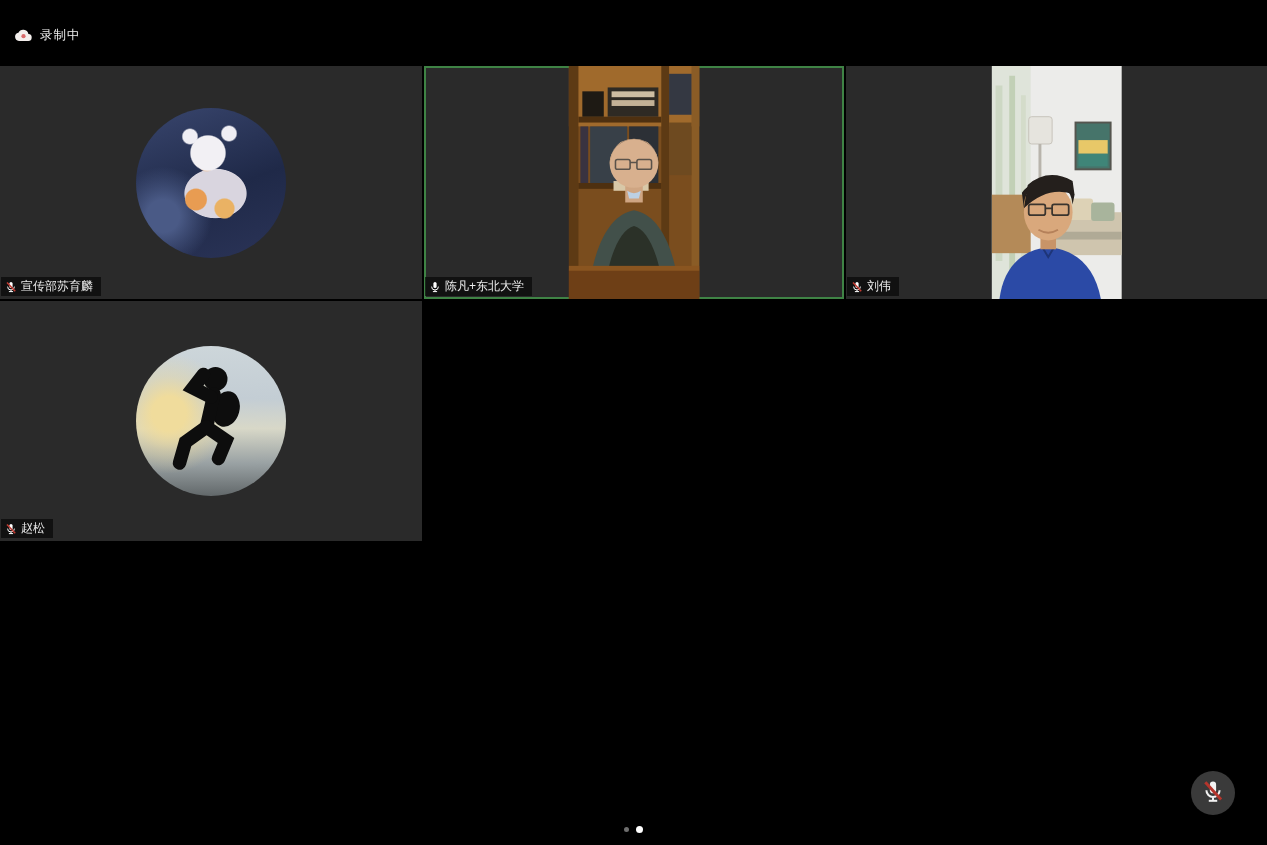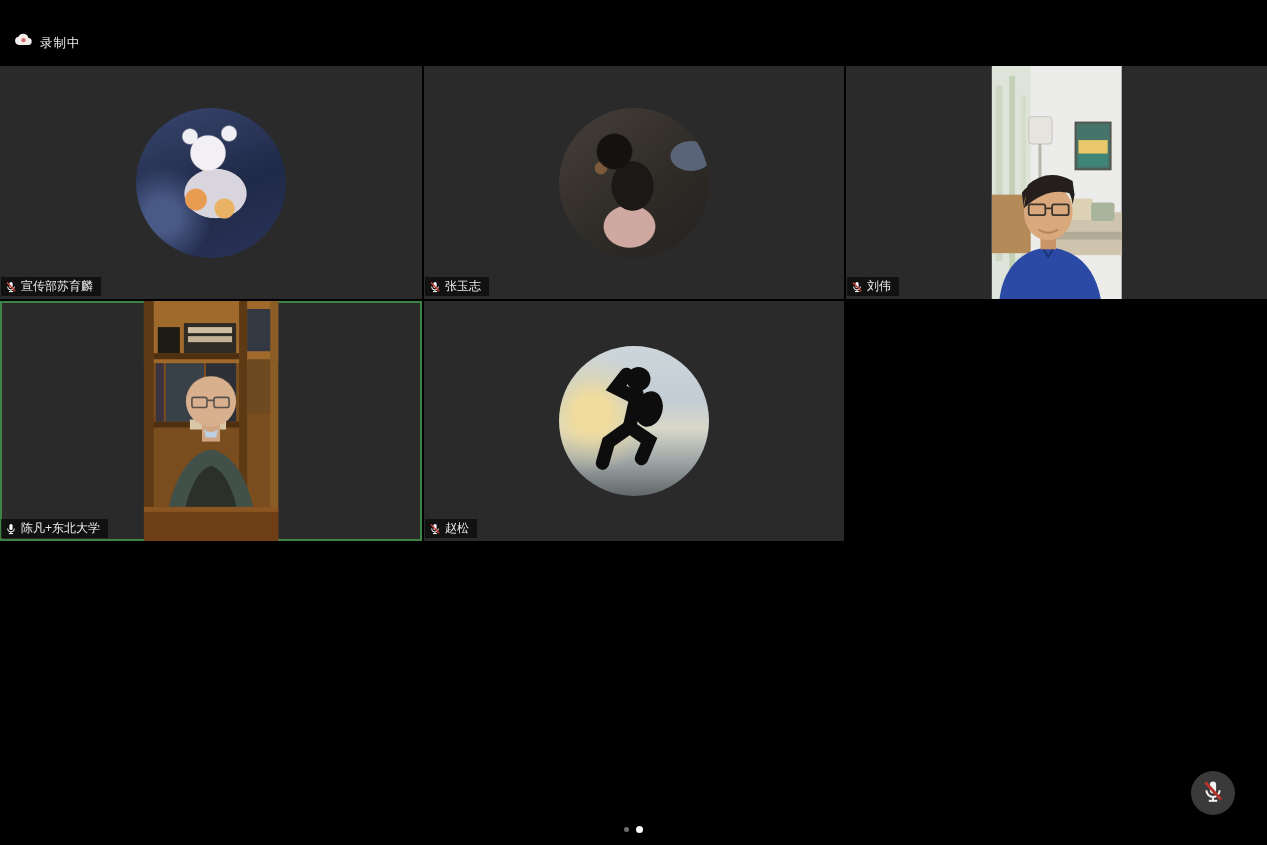--- a/index.html
+++ b/index.html
@@ -4,21 +4,21 @@
 <style>
   html,body{margin:0;padding:0;}
   body{
     width:1267px;height:845px;background:#000;overflow:hidden;position:relative;
     font-family:"Liberation Sans","DejaVu Sans",sans-serif;color:#eee;
   }
   
   .topbar{position:absolute;left:0;top:0;width:100%;height:66px;background:#000;}
   .rec-chip{position:absolute;left:14px;top:27px;display:flex;align-items:center;gap:7px;}
   .rec-chip svg{display:block;}
-  .rec-label{font-size:12.5px;color:#f0f0f0;letter-spacing:1px;margin-top:8px;}
+  .rec-label{font-size:12.5px;color:#f0f0f0;letter-spacing:1px;}
   
   .grid{
     position:absolute;left:0;top:66px;width:1267px;height:712px;
     display:grid;grid-template-columns:422px 420px 421px;grid-template-rows:233px 240px 235px;
     gap:2px;background:#000;
   }
   .tile{position:relative;background:#2a2a2a;overflow:hidden;display:flex;align-items:center;justify-content:center;}
   .tile.active{box-shadow:inset 0 0 0 2px #3f8345;}
   
   .avatar{width:150px;height:150px;border-radius:50%;position:relative;overflow:hidden;flex:0 0 auto;}
@@ -114,84 +114,21 @@
               <line x1="3.9" y1="10.6" x2="8.1" y2="10.6" stroke="#fff" stroke-width="1"></line>
               <line x1="2" y1="1.4" x2="10.2" y2="10.2" stroke="#c23b32" stroke-width="1.5"></line>
             </svg>
         </span>
         <span>宣传部苏育麟</span>
       </div>
     </div>
   </div>
 
 
-  <div class="tile">
-    <div class="avatar av-2"></div>
-    <div class="label-row">
-      <div class="plabel">
-        <span>
-          <svg width="12" height="12" viewBox="0 0 12 12">
-              <rect x="4.4" y="1" width="3.2" height="6" rx="1.6" fill="#fff"></rect>
-              <path d="M2.6 5.6 a3.4 3.4 0 0 0 6.8 0" fill="none" stroke="#fff" stroke-width="1"></path>
-              <line x1="6" y1="9.2" x2="6" y2="10.6" stroke="#fff" stroke-width="1"></line>
-              <line x1="3.9" y1="10.6" x2="8.1" y2="10.6" stroke="#fff" stroke-width="1"></line>
-              <line x1="2" y1="1.4" x2="10.2" y2="10.2" stroke="#c23b32" stroke-width="1.5"></line>
-            </svg>
-        </span>
-        <span>张玉志</span>
-      </div>
-    </div>
-  </div>
-
-
-  <div class="tile">
-    <div class="video">
-      <svg viewBox="0 0 134 239" preserveAspectRatio="none">
-        <rect width="134" height="239" fill="#ececea"></rect>
-        <rect x="0" y="0" width="40" height="239" fill="#dfe4da"></rect>
-        <rect x="4" y="20" width="7" height="180" fill="#cdd8c4"></rect>
-        <rect x="18" y="10" width="6" height="200" fill="#c2d0b6"></rect>
-        <rect x="30" y="30" width="5" height="170" fill="#d4dcca"></rect>
-        <rect x="38" y="52" width="24" height="28" rx="3" fill="#e6e4de" stroke="#c6c2ba" stroke-width="1"></rect>
-        <rect x="48" y="80" width="3" height="58" fill="#b8b4ac"></rect>
-        <rect x="86" y="58" width="36" height="48" fill="#46746a" stroke="#55554f" stroke-width="2"></rect>
-        <rect x="89" y="76" width="30" height="14" fill="#e8c868"></rect>
-        <rect x="89" y="90" width="30" height="13" fill="#3f8578"></rect>
-        <rect x="0" y="132" width="40" height="60" fill="#b48a58"></rect>
-        <rect x="60" y="150" width="74" height="44" fill="#cfc5ae"></rect>
-        <rect x="76" y="136" width="28" height="22" rx="3" fill="#ddd2b6"></rect>
-        <rect x="102" y="140" width="24" height="19" rx="3" fill="#a8b49c"></rect>
-        <rect x="64" y="170" width="70" height="8" fill="#b0aa96"></rect>
-        <path d="M8,239 C12,206 32,188 58,186 C86,188 106,206 112,239 Z" fill="#2b4aa6"></path>
-        <path d="M52,186 l6 10 6-10" fill="none" stroke="#1e3578" stroke-width="2"></path>
-        <rect x="50" y="172" width="16" height="16" fill="#c89468"></rect>
-        <ellipse cx="58" cy="150" rx="25" ry="29" fill="#d9a87c"></ellipse>
-        <path d="M33,146 a25 27 0 0 1 50 -4 l2 -10 a30 24 0 0 0 -54 -2 z" fill="#241f1c"></path>
-        <path d="M33,146 q25 -24 52 -14 l-2 -14 q-25 -14 -46 4 z" fill="#241f1c"></path>
-        <rect x="38" y="142" width="17" height="11" rx="2" fill="none" stroke="#3a342e" stroke-width="1.8"></rect>
-        <rect x="62" y="142" width="17" height="11" rx="2" fill="none" stroke="#3a342e" stroke-width="1.8"></rect>
-        <line x1="55" y1="146" x2="62" y2="146" stroke="#3a342e" stroke-width="1.8"></line>
-        <path d="M48,168 q10 6 20 0" fill="none" stroke="#b5815a" stroke-width="2"></path>
-      </svg>
-    </div>
-    <div class="label-row">
-      <div class="plabel">
-        <span>
-          <svg width="12" height="12" viewBox="0 0 12 12">
-              <rect x="4.4" y="1" width="3.2" height="6" rx="1.6" fill="#fff"></rect>
-              <path d="M2.6 5.6 a3.4 3.4 0 0 0 6.8 0" fill="none" stroke="#fff" stroke-width="1"></path>
-              <line x1="6" y1="9.2" x2="6" y2="10.6" stroke="#fff" stroke-width="1"></line>
-              <line x1="3.9" y1="10.6" x2="8.1" y2="10.6" stroke="#fff" stroke-width="1"></line>
-              <line x1="2" y1="1.4" x2="10.2" y2="10.2" stroke="#c23b32" stroke-width="1.5"></line>
-            </svg>
-        </span>
-        <span>刘伟</span>
-      </div>
-    </div>
-  </div>
+
 
   <div class="tile active">
     <div class="video">
       <svg viewBox="0 0 134 239" preserveAspectRatio="none">
         <rect width="134" height="239" fill="#7a4d1e"></rect>
         <rect width="134" height="62" fill="#a06a2c"></rect>
         <rect x="0" y="0" width="10" height="239" fill="#5d3a14"></rect>
         <rect x="95" y="0" width="8" height="239" fill="#5d3a14"></rect>
         <rect x="126" y="0" width="8" height="239" fill="#8a5c26"></rect>
         <rect x="10" y="52" width="85" height="6" fill="#4e3010"></rect>
@@ -227,20 +164,66 @@
               <path d="M2.6 5.6 a3.4 3.4 0 0 0 6.8 0" fill="none" stroke="#fff" stroke-width="1"></path>
               <line x1="6" y1="9.2" x2="6" y2="10.6" stroke="#fff" stroke-width="1"></line>
               <line x1="3.9" y1="10.6" x2="8.1" y2="10.6" stroke="#fff" stroke-width="1"></line>
             </svg>
         </span>
         <span>陈凡+东北大学</span>
       </div>
     </div>
   </div>
 
+  <div class="tile">
+    <div class="video">
+      <svg viewBox="0 0 134 239" preserveAspectRatio="none">
+        <rect width="134" height="239" fill="#ececea"></rect>
+        <rect x="0" y="0" width="40" height="239" fill="#dfe4da"></rect>
+        <rect x="4" y="20" width="7" height="180" fill="#cdd8c4"></rect>
+        <rect x="18" y="10" width="6" height="200" fill="#c2d0b6"></rect>
+        <rect x="30" y="30" width="5" height="170" fill="#d4dcca"></rect>
+        <rect x="38" y="52" width="24" height="28" rx="3" fill="#e6e4de" stroke="#c6c2ba" stroke-width="1"></rect>
+        <rect x="48" y="80" width="3" height="58" fill="#b8b4ac"></rect>
+        <rect x="86" y="58" width="36" height="48" fill="#46746a" stroke="#55554f" stroke-width="2"></rect>
+        <rect x="89" y="76" width="30" height="14" fill="#e8c868"></rect>
+        <rect x="89" y="90" width="30" height="13" fill="#3f8578"></rect>
+        <rect x="0" y="132" width="40" height="60" fill="#b48a58"></rect>
+        <rect x="60" y="150" width="74" height="44" fill="#cfc5ae"></rect>
+        <rect x="76" y="136" width="28" height="22" rx="3" fill="#ddd2b6"></rect>
+        <rect x="102" y="140" width="24" height="19" rx="3" fill="#a8b49c"></rect>
+        <rect x="64" y="170" width="70" height="8" fill="#b0aa96"></rect>
+        <path d="M8,239 C12,206 32,188 58,186 C86,188 106,206 112,239 Z" fill="#2b4aa6"></path>
+        <path d="M52,186 l6 10 6-10" fill="none" stroke="#1e3578" stroke-width="2"></path>
+        <rect x="50" y="172" width="16" height="16" fill="#c89468"></rect>
+        <ellipse cx="58" cy="150" rx="25" ry="29" fill="#d9a87c"></ellipse>
+        <path d="M33,146 a25 27 0 0 1 50 -4 l2 -10 a30 24 0 0 0 -54 -2 z" fill="#241f1c"></path>
+        <path d="M33,146 q25 -24 52 -14 l-2 -14 q-25 -14 -46 4 z" fill="#241f1c"></path>
+        <rect x="38" y="142" width="17" height="11" rx="2" fill="none" stroke="#3a342e" stroke-width="1.8"></rect>
+        <rect x="62" y="142" width="17" height="11" rx="2" fill="none" stroke="#3a342e" stroke-width="1.8"></rect>
+        <line x1="55" y1="146" x2="62" y2="146" stroke="#3a342e" stroke-width="1.8"></line>
+        <path d="M48,168 q10 6 20 0" fill="none" stroke="#b5815a" stroke-width="2"></path>
+      </svg>
+    </div>
+    <div class="label-row">
+      <div class="plabel">
+        <span>
+          <svg width="12" height="12" viewBox="0 0 12 12">
+              <rect x="4.4" y="1" width="3.2" height="6" rx="1.6" fill="#fff"></rect>
+              <path d="M2.6 5.6 a3.4 3.4 0 0 0 6.8 0" fill="none" stroke="#fff" stroke-width="1"></path>
+              <line x1="6" y1="9.2" x2="6" y2="10.6" stroke="#fff" stroke-width="1"></line>
+              <line x1="3.9" y1="10.6" x2="8.1" y2="10.6" stroke="#fff" stroke-width="1"></line>
+              <line x1="2" y1="1.4" x2="10.2" y2="10.2" stroke="#c23b32" stroke-width="1.5"></line>
+            </svg>
+        </span>
+        <span>刘伟</span>
+      </div>
+    </div>
+  </div>
+
 
 
   <div class="tile">
     <div class="avatar av-8">
       <svg viewBox="0 0 100 100">
         <circle cx="53" cy="22" r="8" fill="#0d0d0d"></circle>
         <ellipse cx="60" cy="42" rx="9" ry="12" fill="#0d0d0d" transform="rotate(15 60 42)"></ellipse>
         <g stroke="#0d0d0d" stroke-width="9" stroke-linecap="round" fill="none">
           <path d="M52 32 L47 54"></path>
           <path d="M50 34 L38 28 L45 19"></path>

